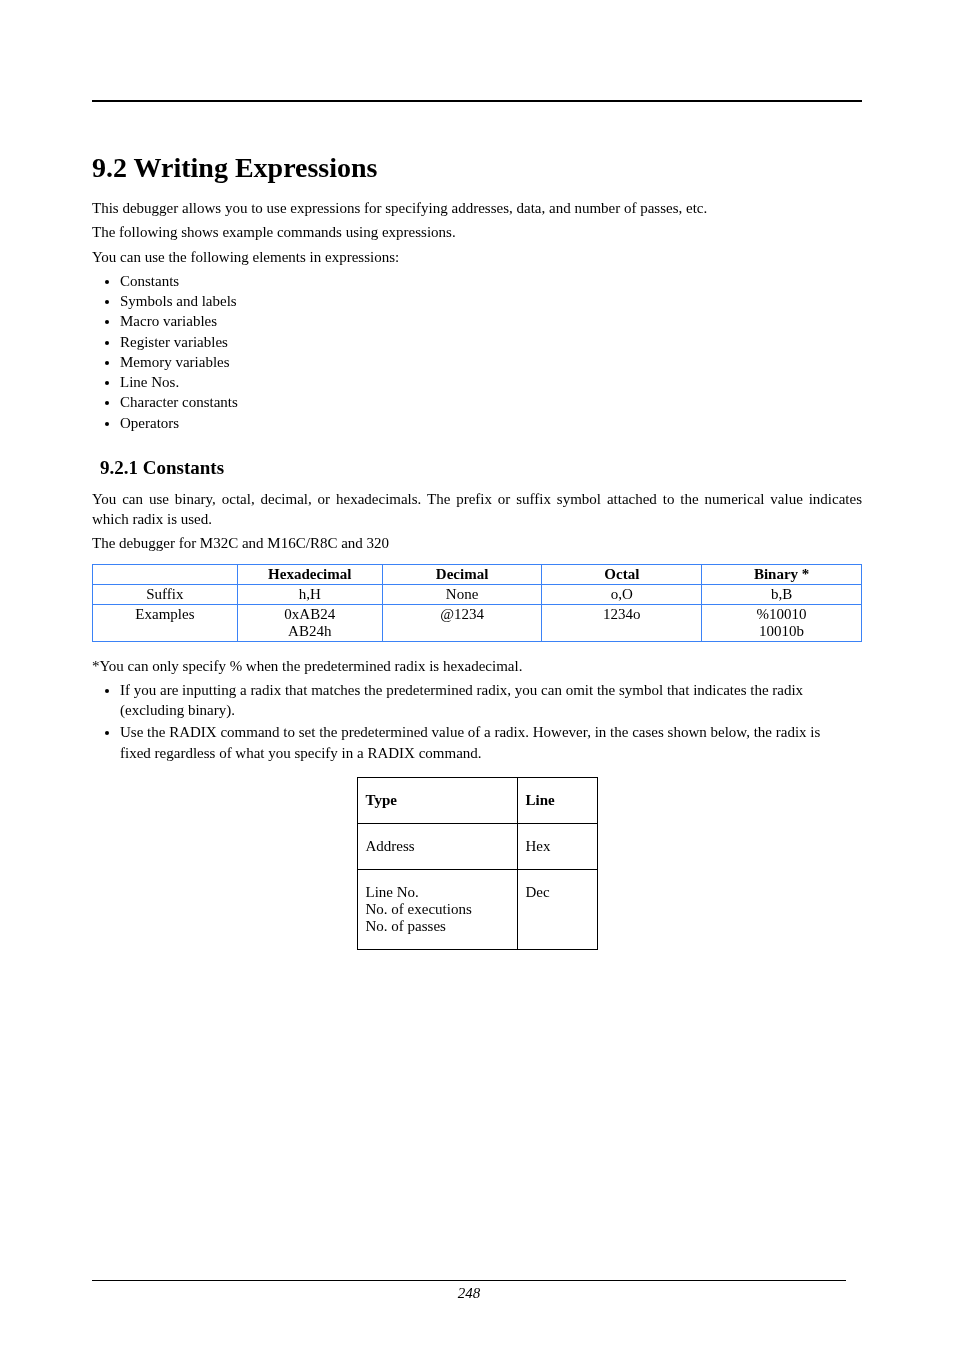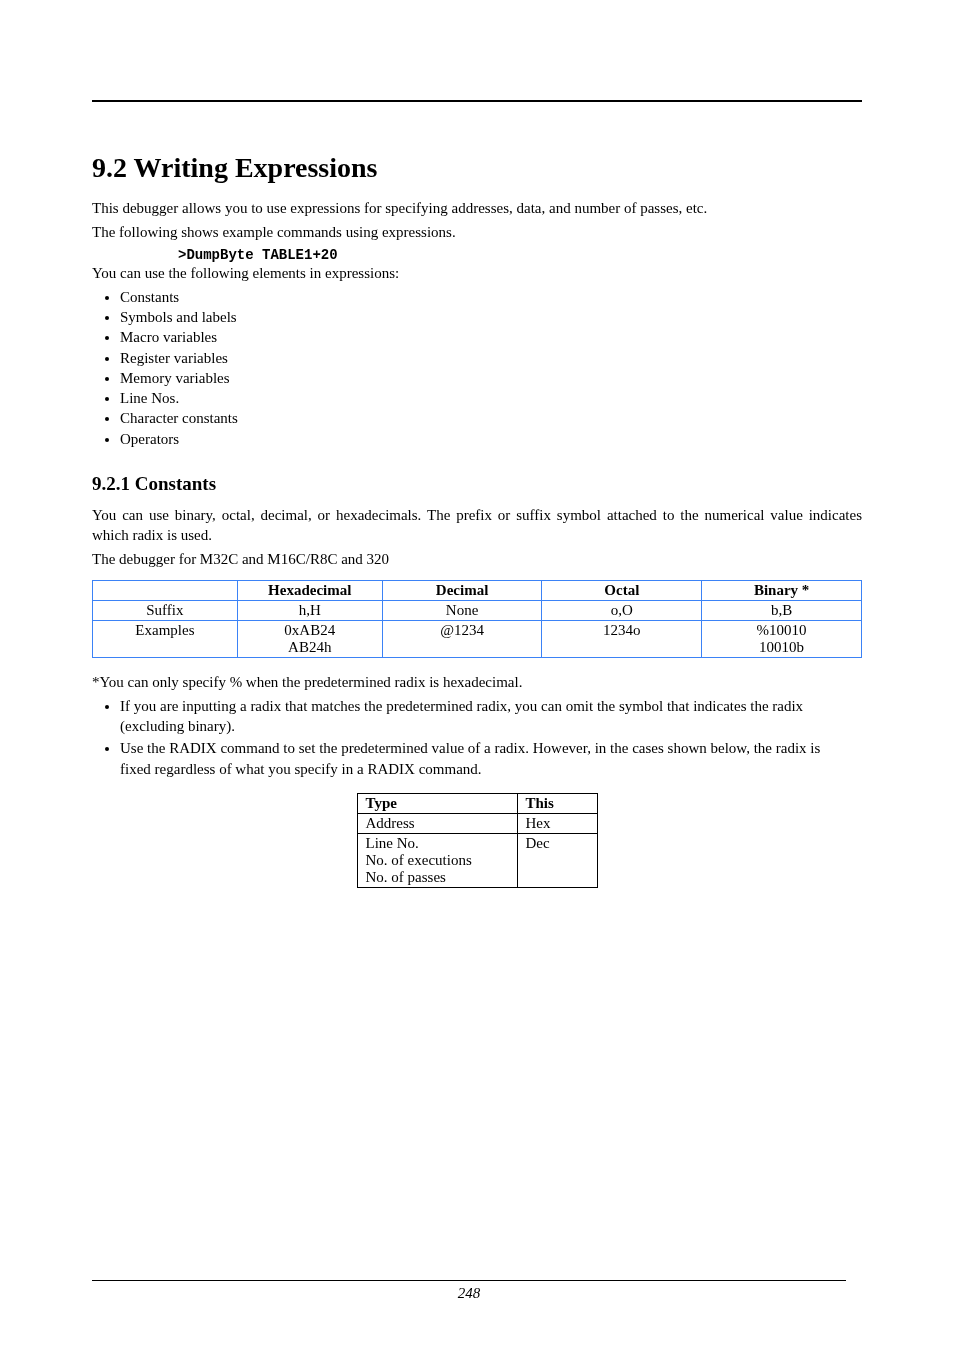--- a/index.html
+++ b/index.html
@@ -34,21 +34,21 @@
   }
   .indent-mono { margin-left: 86px; }
   ul.bullets {
     margin: 2px 0 24px 0;
     padding-left: 28px;
   }
   ul.bullets li { margin: 0; line-height: 1.35; }
   h3.subsec {
     font-weight: 700;
     font-size: 19px;
-    margin: 22px 0 10px 0;
+    margin: 22px 0 10px 8px;
   }
   table.main {
     border-collapse: collapse;
     width: 100%;
     margin: 10px 0 14px 0;
     font-size: 15px;
   }
   table.main th, table.main td {
     border: 1px solid #3b82f6;
     padding: 1px 6px 1px 6px;
@@ -72,21 +72,21 @@
   }
   ul.notes li { margin: 0 16px 2px 0; line-height: 1.35; }
 
   table.small {
     border-collapse: collapse;
     margin: 6px auto 0 auto;
     font-size: 15px;
   }
   table.small th, table.small td {
     border: 1px solid #000;
-    padding: 1px 8px;
+    padding: 14px 8px;
     text-align: left;
     vertical-align: top;
   }
   table.small th { font-weight: 700; }
   table.small col.sc0 { width: 160px; }
   table.small col.sc1 { width: 80px; }
 
   .footer {
     position: absolute;
     left: 0; right: 16px;
@@ -106,21 +106,20 @@
 <div class="top-rule"></div>
 
 <h2 class="sec-title">
   <span>9.2</span>
   <span>Writing Expressions</span>
 </h2>
 
 <p>This debugger allows you to use expressions for specifying addresses, data, and number of passes, etc.</p>
 <p>The following shows example commands using expressions.</p>
 <div class="indent-mono">
-  <div class="mono">&gt;DumpByte TABLE1+20</div>
 </div>
 <p>You can use the following elements in expressions:</p>
 
 <ul class="bullets">
   <li>Constants</li>
   <li>Symbols and labels</li>
   <li>Macro variables</li>
   <li>Register variables</li>
   <li>Memory variables</li>
   <li>Line Nos.</li>
@@ -178,21 +177,21 @@
 </ul>
 
 <table class="small">
   <colgroup>
       <col class="sc0">
       <col class="sc1">
     </colgroup>
   <tbody>
       <tr>
     <th>Type</th>
-    <th>This</th>
+    <th>Line</th>
   </tr>
   <tr>
     <td>Address</td>
     <td>Hex</td>
   </tr>
   <tr>
     <td style="white-space:pre-line">Line No.
 No. of executions
 No. of passes</td>
     <td>Dec</td>

